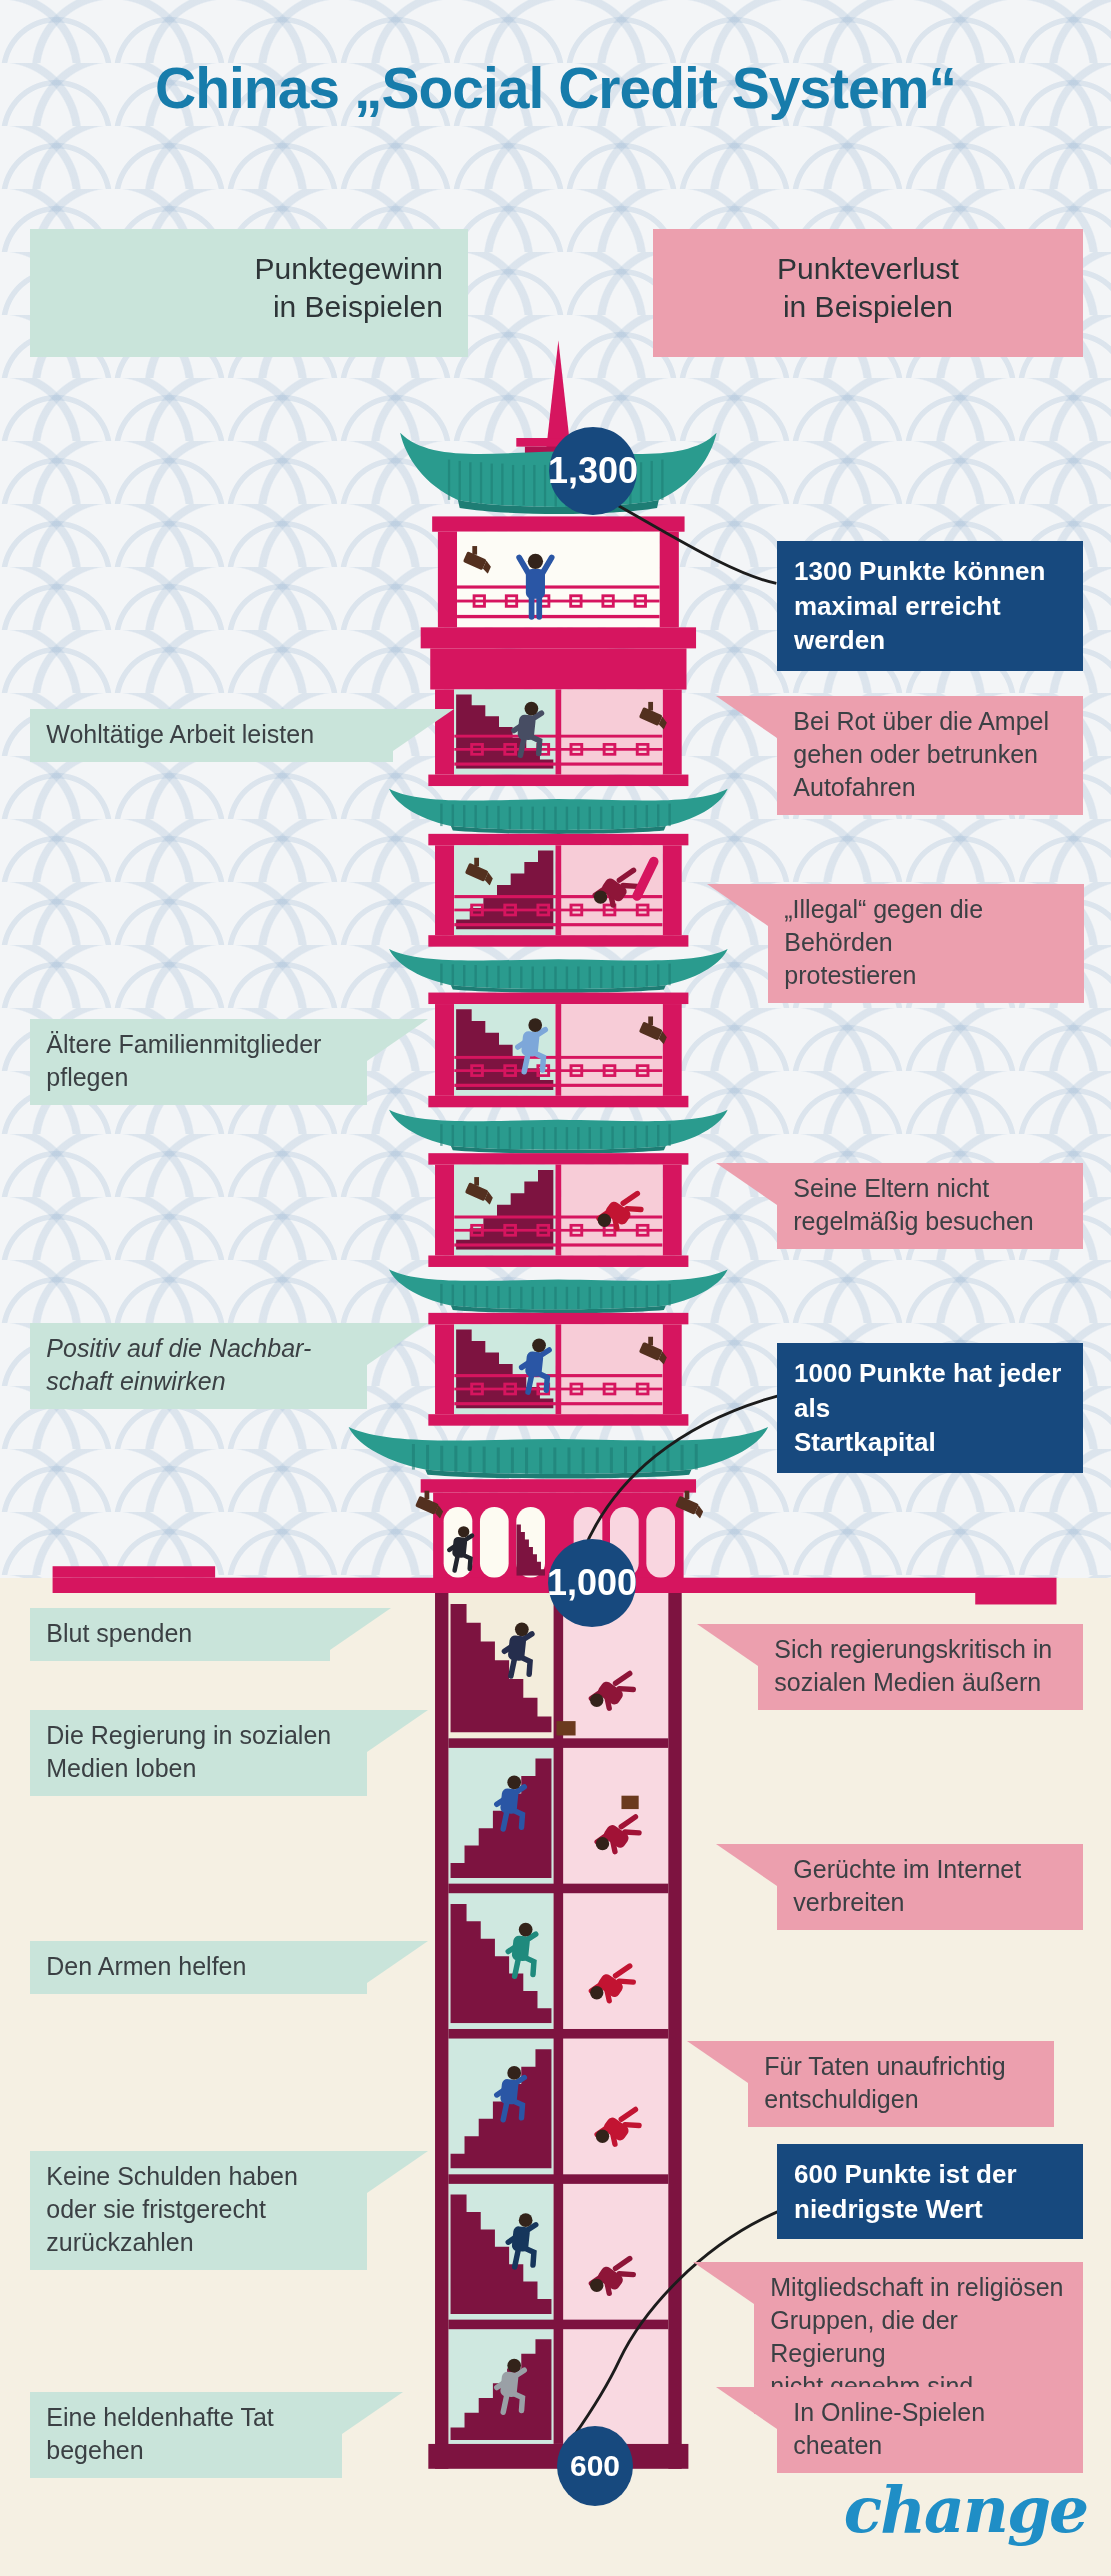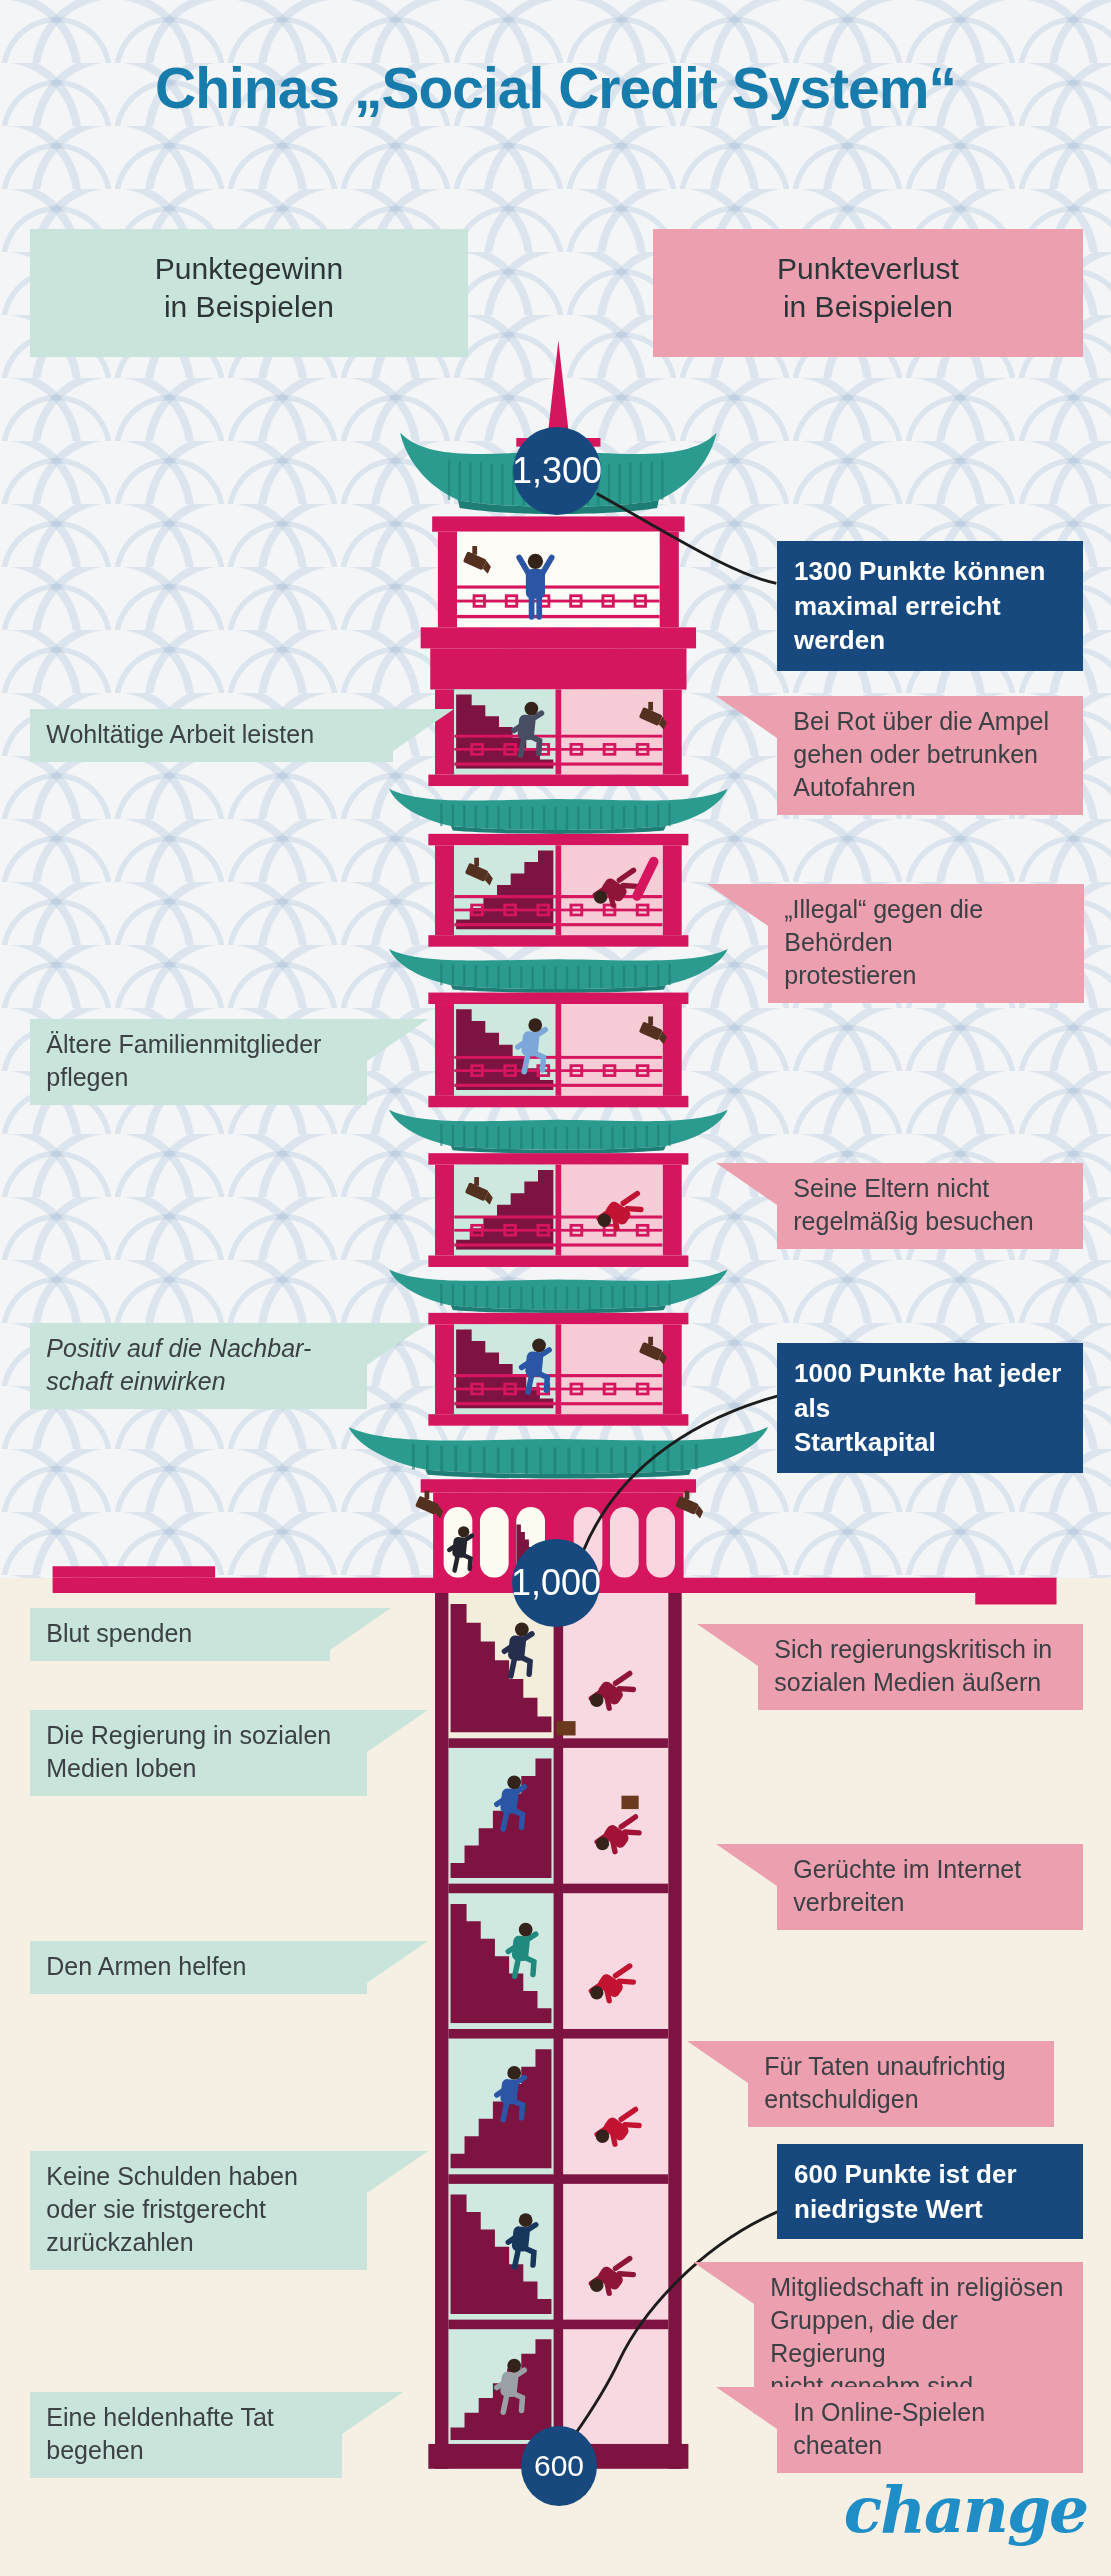--- a/index.html
+++ b/index.html
@@ -10,21 +10,21 @@
       radial-gradient(circle at 50% 115%, rgba(165,190,215,0) 54%, rgba(165,190,215,.30) 55%, rgba(165,190,215,.30) 60%, rgba(165,190,215,0) 61%),
       radial-gradient(circle at 0% 115%, rgba(165,190,215,0) 54%, rgba(165,190,215,.30) 55%, rgba(165,190,215,.30) 60%, rgba(165,190,215,0) 61%),
       radial-gradient(circle at 100% 115%, rgba(165,190,215,0) 54%, rgba(165,190,215,.30) 55%, rgba(165,190,215,.30) 60%, rgba(165,190,215,0) 61%);
     background-size:113px 63px;}
   .bg-underground{position:absolute;left:0;top:1578px;width:1111px;height:998px;background:#f5f0e3;}
   .tower-svg{position:absolute;left:0;top:0;}
   .title{position:absolute;left:0;top:55px;width:1111px;margin:0;text-align:center;
     font-size:57px;font-weight:bold;color:#177cab;letter-spacing:-1px;}
   .box{position:absolute;white-space:pre-line;box-sizing:border-box;}
   .hdr{font-size:30px;line-height:1.28;color:#2e3538;padding:21px 25px;}
-  .hdr-gain{left:30px;top:229px;width:438px;height:128px;background:#c9e4da;text-align:center;}
+  .hdr-gain{left:30px;top:229px;width:438px;height:128px;background:#c9e4da;text-align:right;}
   .hdr-loss{left:653px;top:229px;width:430px;height:128px;background:#ec9fae;text-align:center;}
   .label{font-size:25px;line-height:1.32;color:#3b4044;padding:8.6px 16.3px 11.5px;}
   .mint{background:#c9e4da;}
   .pink{background:#ec9fae;}
   .mint::after{content:"";position:absolute;left:100%;top:0;width:61px;height:42px;background:#c9e4da;
     clip-path:polygon(0 0,100% 0,0 100%);}
   .pink::before{content:"";position:absolute;right:100%;top:0;width:61px;height:42px;background:#ec9fae;
     clip-path:polygon(0 0,100% 0,100% 100%);}
   .g1{left:30px;top:709px;width:363px;}
   .g2{left:30px;top:1019px;width:337px;}
@@ -40,22 +40,22 @@
   .l4{left:758px;top:1624px;width:325px;}
   .l5{left:777px;top:1844px;width:306px;}
   .l6{left:748px;top:2041px;width:306px;}
   .l7{left:754px;top:2262px;width:329px;}
   .l8{left:777px;top:2387px;width:306px;}
   .badge{background:#17497e;color:#ffffff;font-weight:bold;font-size:26px;line-height:1.32;
     padding:13.4px 17px;width:306px;left:777px;}
   .b1{top:541px;}
   .b2{top:1343px;}
   .b3{top:2144px;}
-  .score{position:absolute;background:#17497e;color:#fff;font-weight:normal;border-radius:50%;
-    display:flex;align-items:center;justify-content:center;}
+  .score{position:absolute;background:#17497e;color:#fff;font-weight:bold;border-radius:50%;
+    display:flex;align-items:center;justify-content:center;margin-left:36px;}
   .c1300{left:513px;top:427px;width:88px;height:88px;font-size:36px;}
   .c1000{left:512px;top:1539px;width:88px;height:88px;font-size:36px;}
   .c600{left:521px;top:2426px;width:76px;height:80px;font-size:30px;}
   .change-logo{position:absolute;left:841px;top:2473px;width:249px;text-align:center;
     font-family:"DejaVu Serif",serif;font-style:italic;font-weight:bold;
     font-size:63px;color:#1f8ec6;letter-spacing:-1.9px;}
 </style>
 </head>
 <body>
 

